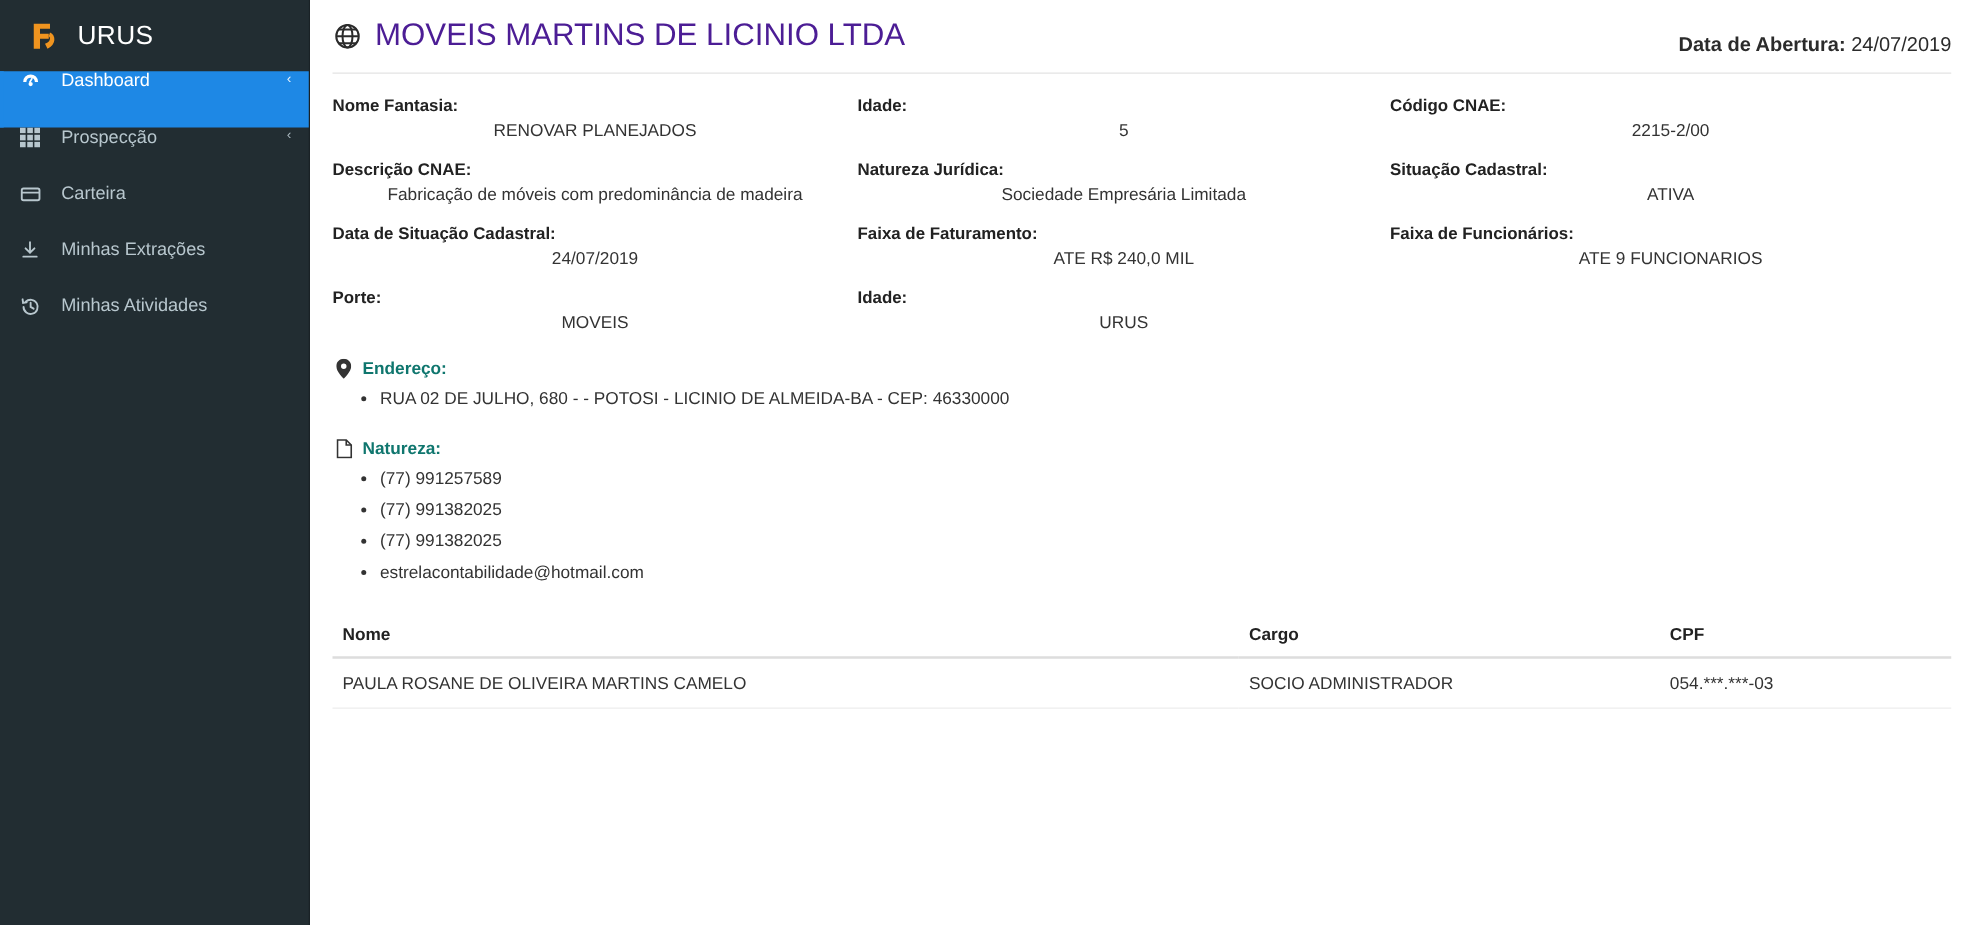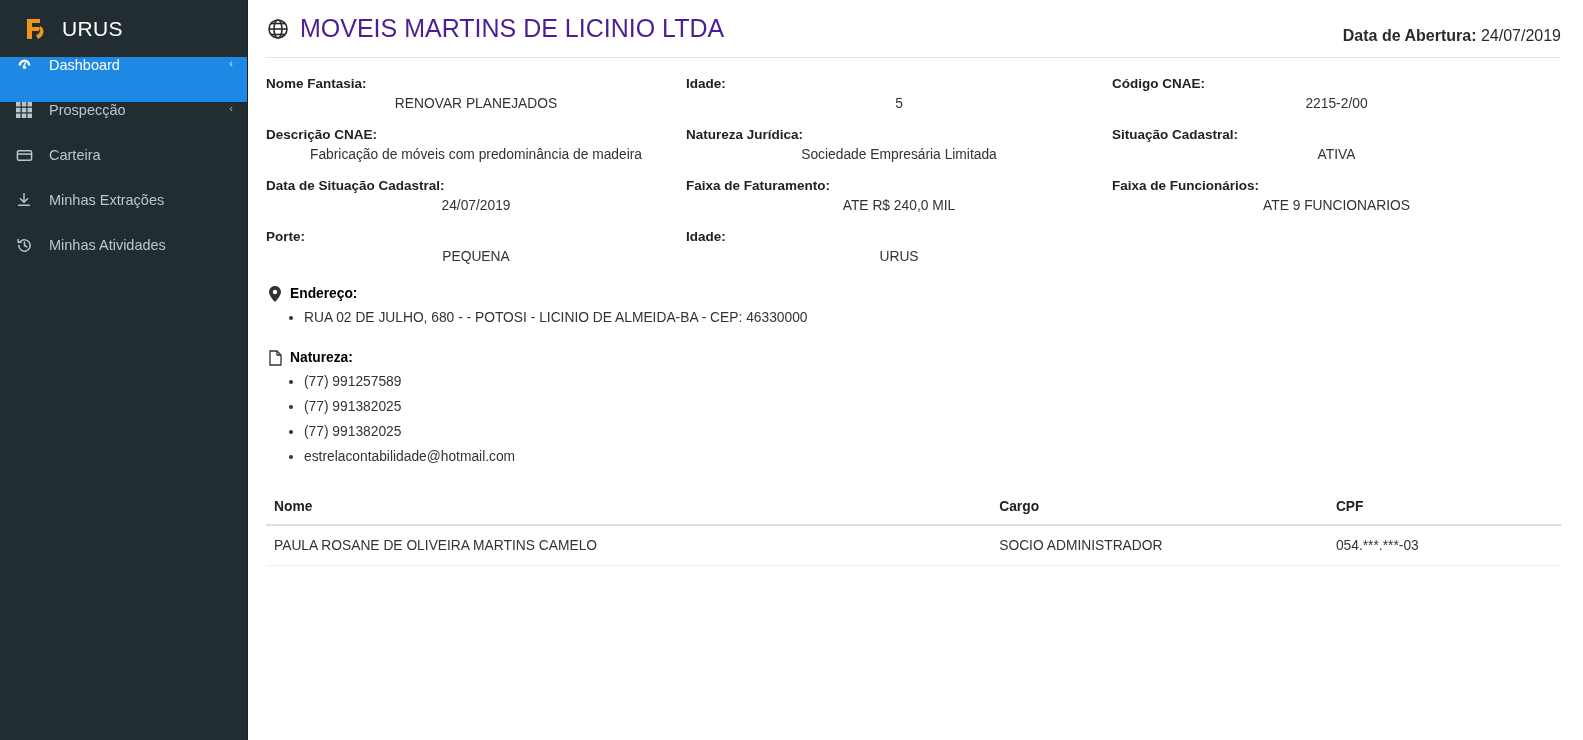--- a/index.html
+++ b/index.html
@@ -134,21 +134,21 @@
     font-size: 13.8px;
     color: #333;
     text-align: center;
   }
 
   .section-head {
     display: flex;
     align-items: center;
     font-size: 13.8px;
     font-weight: bold;
-    color: #000000;
+    color: #0f766e;
     margin-top: 22px;
     margin-bottom: 6px;
   }
   .section-head .sec-icon {
     width: 18px;
     display: inline-flex;
     justify-content: center;
     margin-right: 6px;
   }
   ul.bullets {
@@ -326,21 +326,21 @@
           <div class="field-label">Faixa de Faturamento:</div>
           <div class="field-value">ATE R$ 240,0 MIL</div>
         </div>
 
         <div>
           <div class="field-label">Faixa de Funcionários:</div>
           <div class="field-value">ATE 9 FUNCIONARIOS</div>
         </div>
         <div>
           <div class="field-label">Porte:</div>
-          <div class="field-value">PEQUENA</div>
+          <div class="field-value">MOVEIS</div>
         </div>
         <div>
           <div class="field-label">Idade:</div>
           <div class="field-value">URUS</div>
         </div>
       </div>
 
       <div class="section-head">
         <span class="sec-icon">
           <svg width="12" height="16" viewBox="0 0 12 16" fill="#333">

